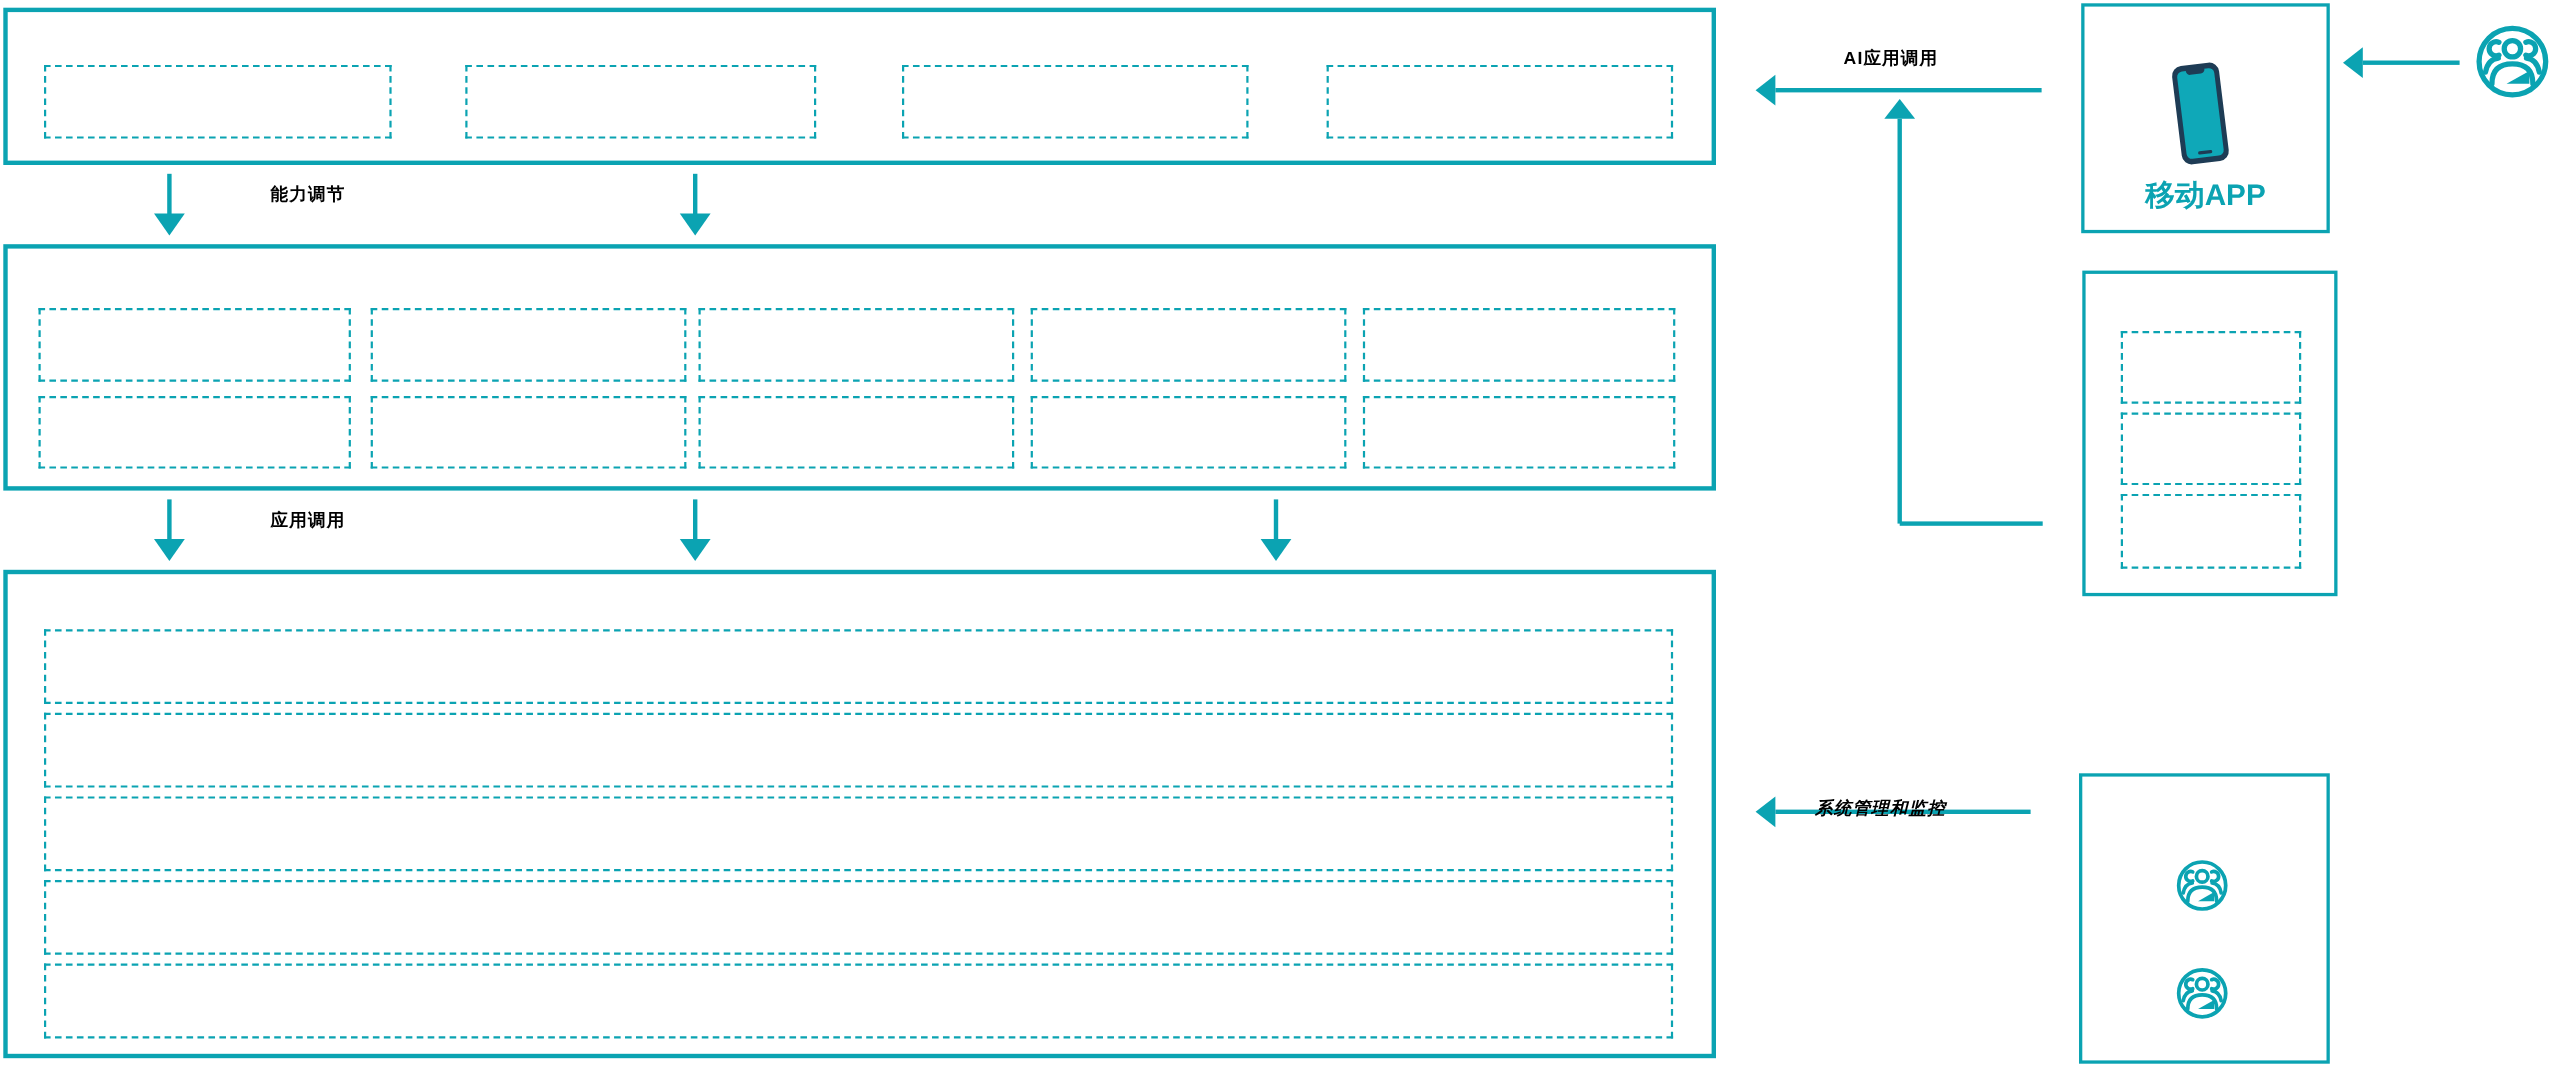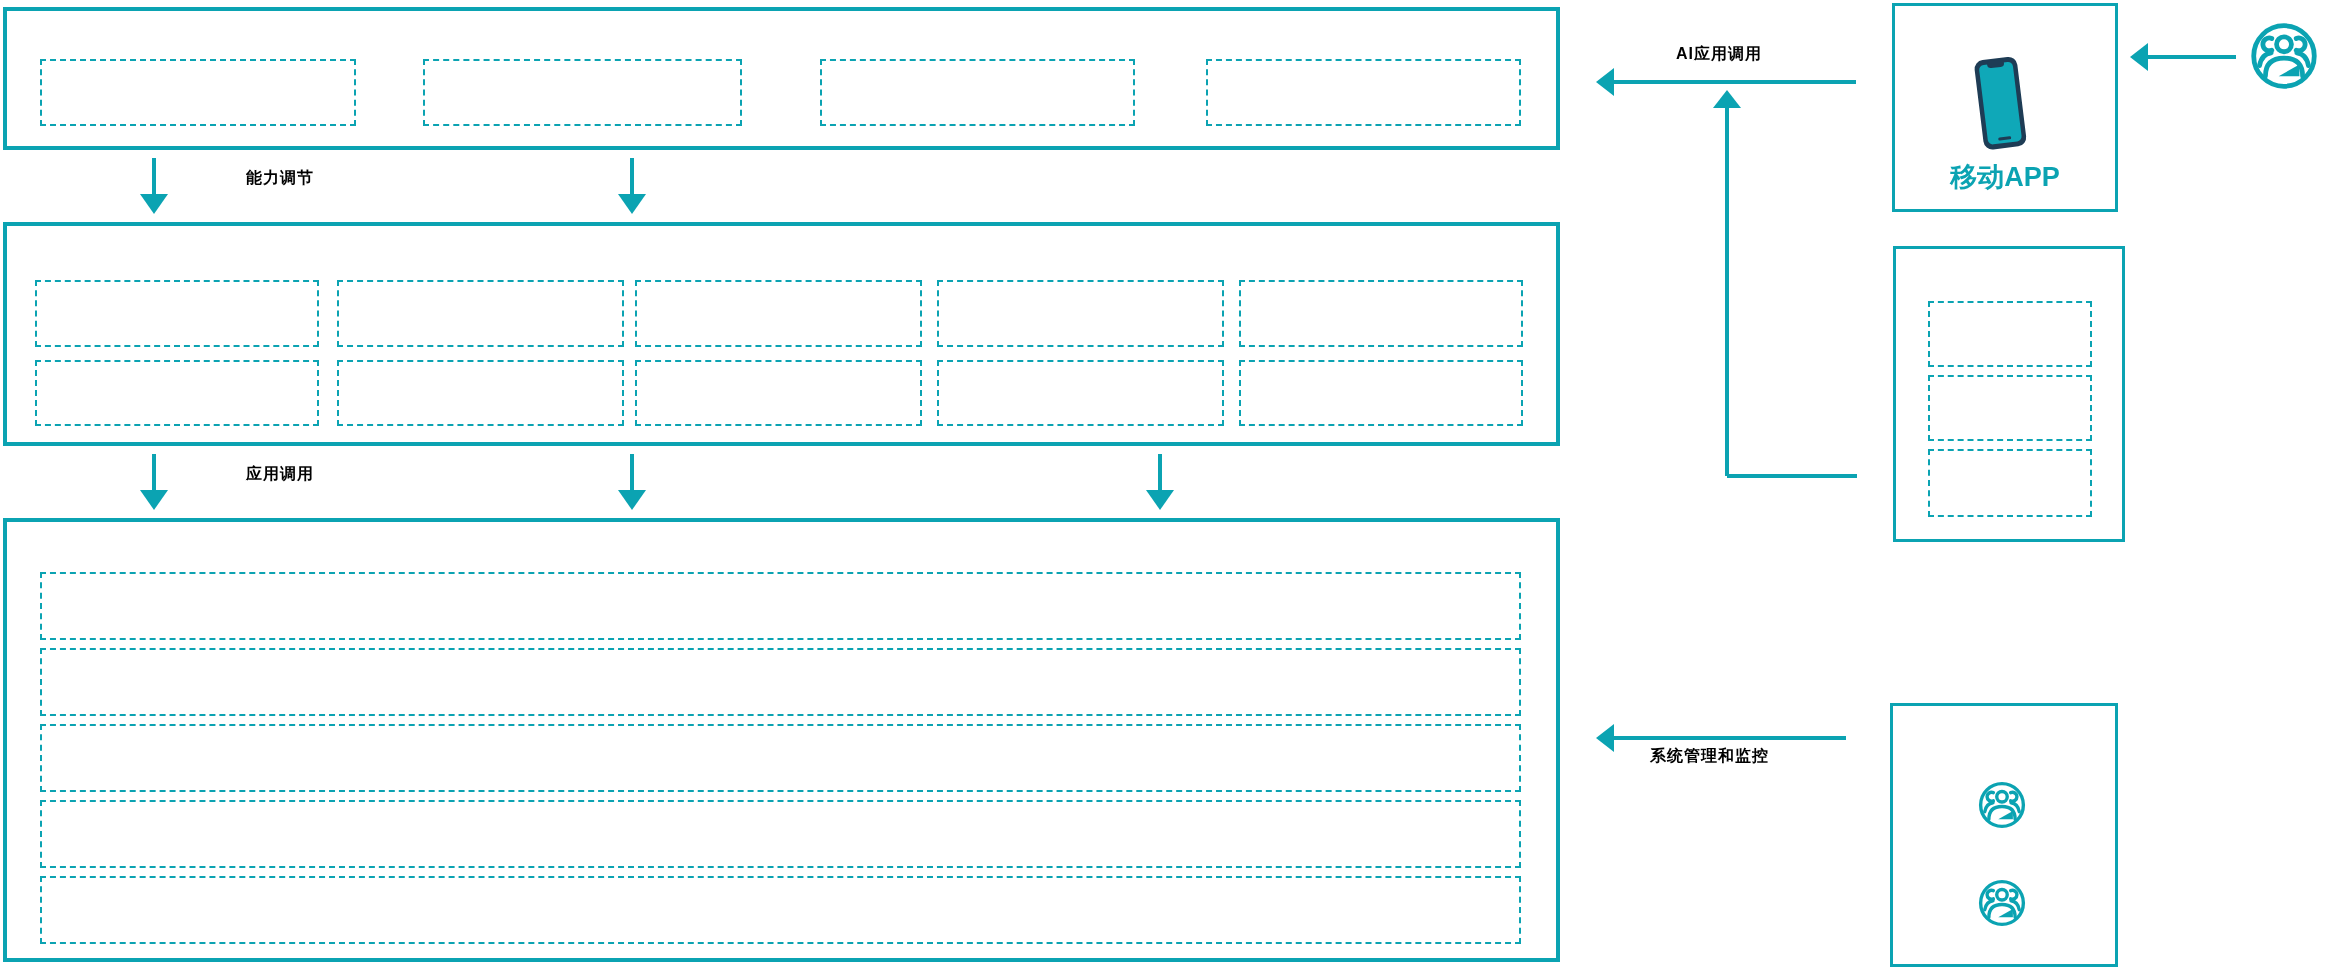--- a/index.html
+++ b/index.html
@@ -106,21 +106,21 @@
   </div>
 
   <div class="solid-box thin" style="left:1893px;top:246px;width:232px;height:296px;">
     <div class="ph" style="left:32px;top:52px;width:164px;height:66px;"></div>
     <div class="ph" style="left:32px;top:126px;width:164px;height:66px;"></div>
     <div class="ph" style="left:32px;top:200px;width:164px;height:68px;"></div>
   </div>
 
   <div class="head-left" style="left:1596px;top:724px;"></div>
   <div class="hline" style="left:1614px;top:736px;width:232px;"></div>
-  <div class="flow-label" style="left:1650px;top:748px;">系统管理和监控</div>
+  <div class="flow-label" style="left:1650px;top:728px;font-style:italic;">系统管理和监控</div>
 
   <div class="solid-box thin" style="left:1890px;top:703px;width:228px;height:264px;">
     <div class="icon" style="left:85px;top:75px;width:48px;height:48px;">
       <svg width="48" height="48" viewBox="0 0 64 64">
         <g fill="none" stroke="#0ba3b2" stroke-width="4.5" stroke-linecap="round">
           <circle cx="32" cy="32" r="28.5"></circle>
           <circle cx="32" cy="21" r="7"></circle>
           <path d="M20.5 15.5 a6 6 0 1 0 0 11"></path>
           <path d="M43.5 15.5 a6 6 0 1 1 0 11"></path>
           <path d="M9 41 q2 -11 11 -12"></path>

